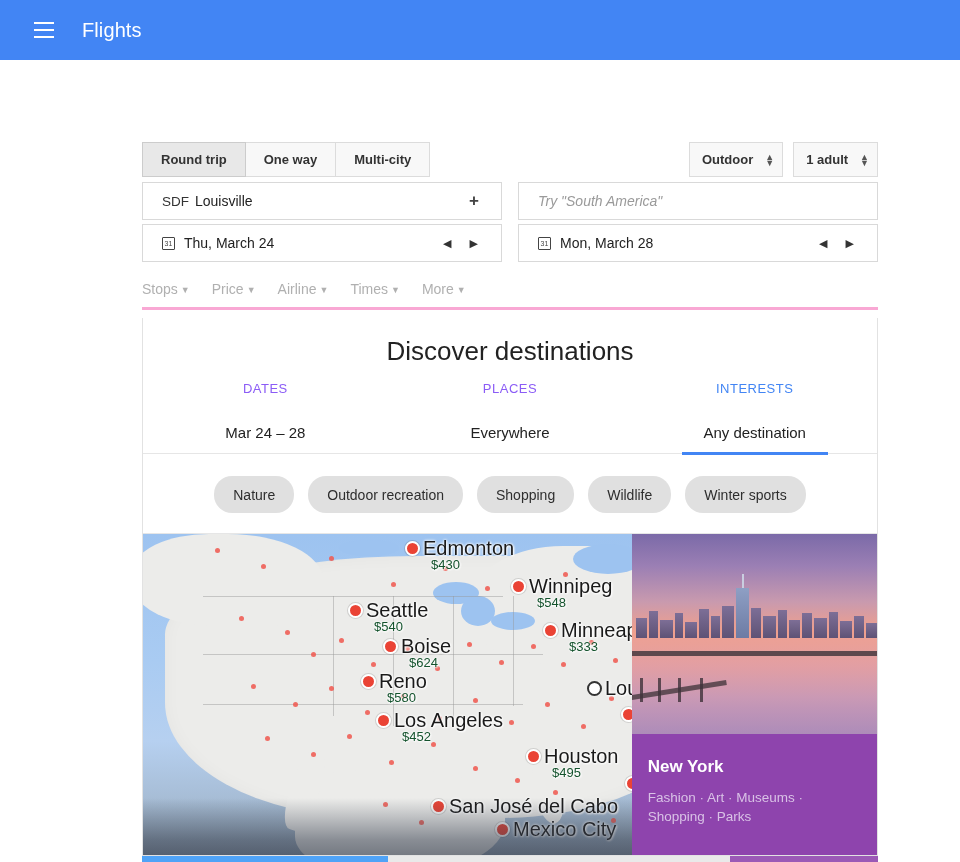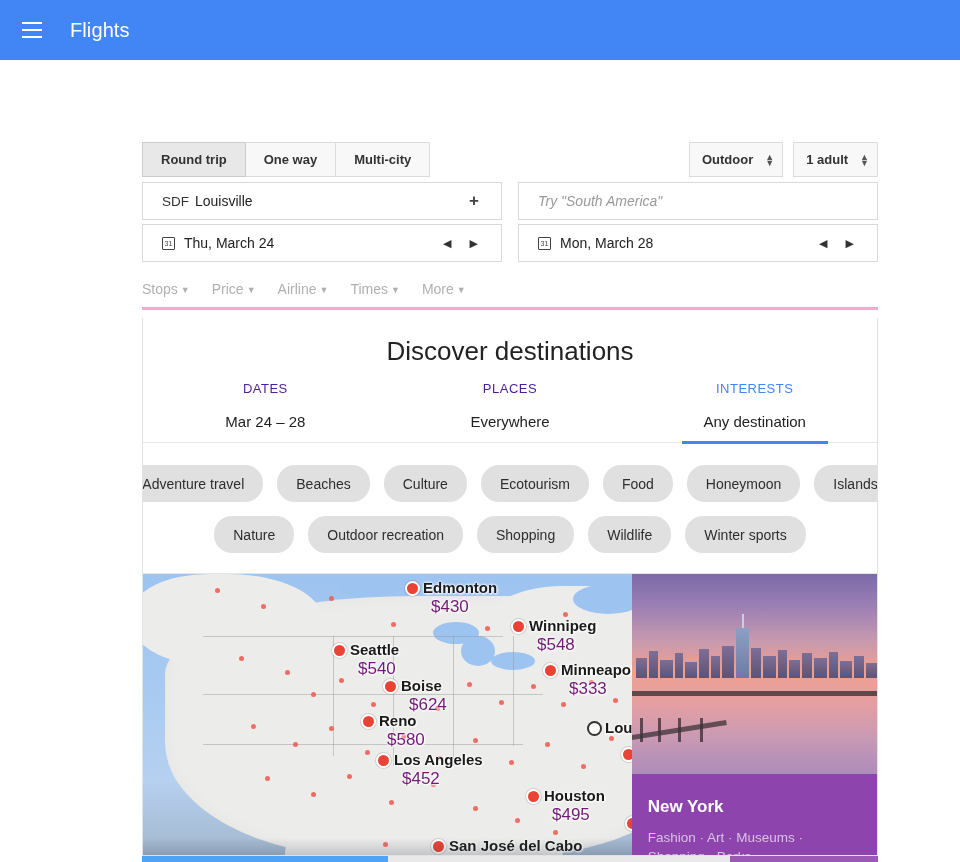--- a/index.html
+++ b/index.html
@@ -10,21 +10,21 @@
     font-family: "Liberation Sans", sans-serif;
     overflow: hidden;
   }
 
   
   #app-header {
     height: 60px;
     background: #4285f4;
     display: flex;
     align-items: center;
-    padding-left: 16px;
+    padding-left: 28px;
   }
   #menu-button {
     width: 32px; height: 32px;
     display: flex; flex-direction: column;
     justify-content: center; align-items: center;
     cursor: pointer;
   }
   #menu-button .bar {
     width: 20px; height: 2px; background: #fff; margin: 2.5px 0;
   }
@@ -164,28 +164,28 @@
   .disc-tab {
     flex: 1 1 0;
     text-align: center;
     padding-bottom: 12px;
     cursor: pointer;
     position: relative;
   }
   .disc-tab .tab-label {
     display: block;
     font-size: 13px;
-    color: #4c1d95;
+    color: #8b5cf6;
     letter-spacing: .5px;
   }
   .disc-tab .tab-value {
     display: block;
     font-size: 15px;
     color: #222;
-    margin-top: 17px;
+    margin-top: 28px;
   }
   .disc-tab.active .tab-label { color: #4285f4; }
   .disc-tab.active::after {
     content: "";
     position: absolute;
     left: 50%; transform: translateX(-50%);
     bottom: -2px;
     width: 146px; height: 3px;
     background: #4285f4;
   }
@@ -298,31 +298,31 @@
     margin-top: 1px;
   }
   .marker.origin .pin {
     background: #fff;
     border: 2px solid #333;
     box-shadow: none;
   }
   .marker .labels { margin-left: 3px; }
   .marker .city {
     display: block;
-    font-size: 15px;
-    font-weight: bold;
+    font-size: 20px;
+    font-weight: normal;
     color: #1a1a1a;
     white-space: nowrap;
     line-height: 16px;
     text-shadow: 0 0 3px #fff, 0 0 3px #fff, 1px 1px 2px #fff;
   }
   .marker .price {
     display: block;
-    font-size: 17px;
-    color: #701a75;
+    font-size: 13px;
+    color: #14532d;
     margin-left: 8px;
     margin-top: 1px;
     white-space: nowrap;
     text-shadow: 0 0 3px #fff, 0 0 3px #fff, 1px 1px 2px #fff;
   }
 
   #map-overlay-bottom {
     position: absolute;
     left: 0; right: 0; bottom: 0;
     height: 70px;
@@ -517,29 +517,20 @@
         <span class="tab-label">PLACES</span>
         <span class="tab-value">Everywhere</span>
       </div>
       <div class="disc-tab active">
         <span class="tab-label">INTERESTS</span>
         <span class="tab-value">Any destination</span>
       </div>
     </div>
 
     <div id="chips">
-      <div class="chip-row">
-        <div class="chip">Adventure travel</div>
-        <div class="chip">Beaches</div>
-        <div class="chip">Culture</div>
-        <div class="chip">Ecotourism</div>
-        <div class="chip">Food</div>
-        <div class="chip">Honeymoon</div>
-        <div class="chip">Islands</div>
-      </div>
       <div class="chip-row">
         <div class="chip">Nature</div>
         <div class="chip">Outdoor recreation</div>
         <div class="chip">Shopping</div>
         <div class="chip">Wildlife</div>
         <div class="chip">Winter sports</div>
       </div>
     </div>
 
     <div id="explore-row">
@@ -620,21 +611,21 @@
           </span>
         </div>
         <div class="marker" style="left: 368px; top: 44px;">
           <span class="pin"></span>
           <span class="labels">
             <span class="city">Winnipeg</span>
             <span class="price">$548</span>
           </span>
         </div>
 
-        <div class="marker" style="left: 189px; top: 68px;">
+        <div class="marker" style="left: 205px; top: 68px;">
           <span class="pin"></span>
           <span class="labels">
             <span class="city">Seattle</span>
             <span class="price">$540</span>
           </span>
         </div>
 
         <div class="marker" style="left: 400px; top: 88px;">
           <span class="pin"></span>
           <span class="labels">

